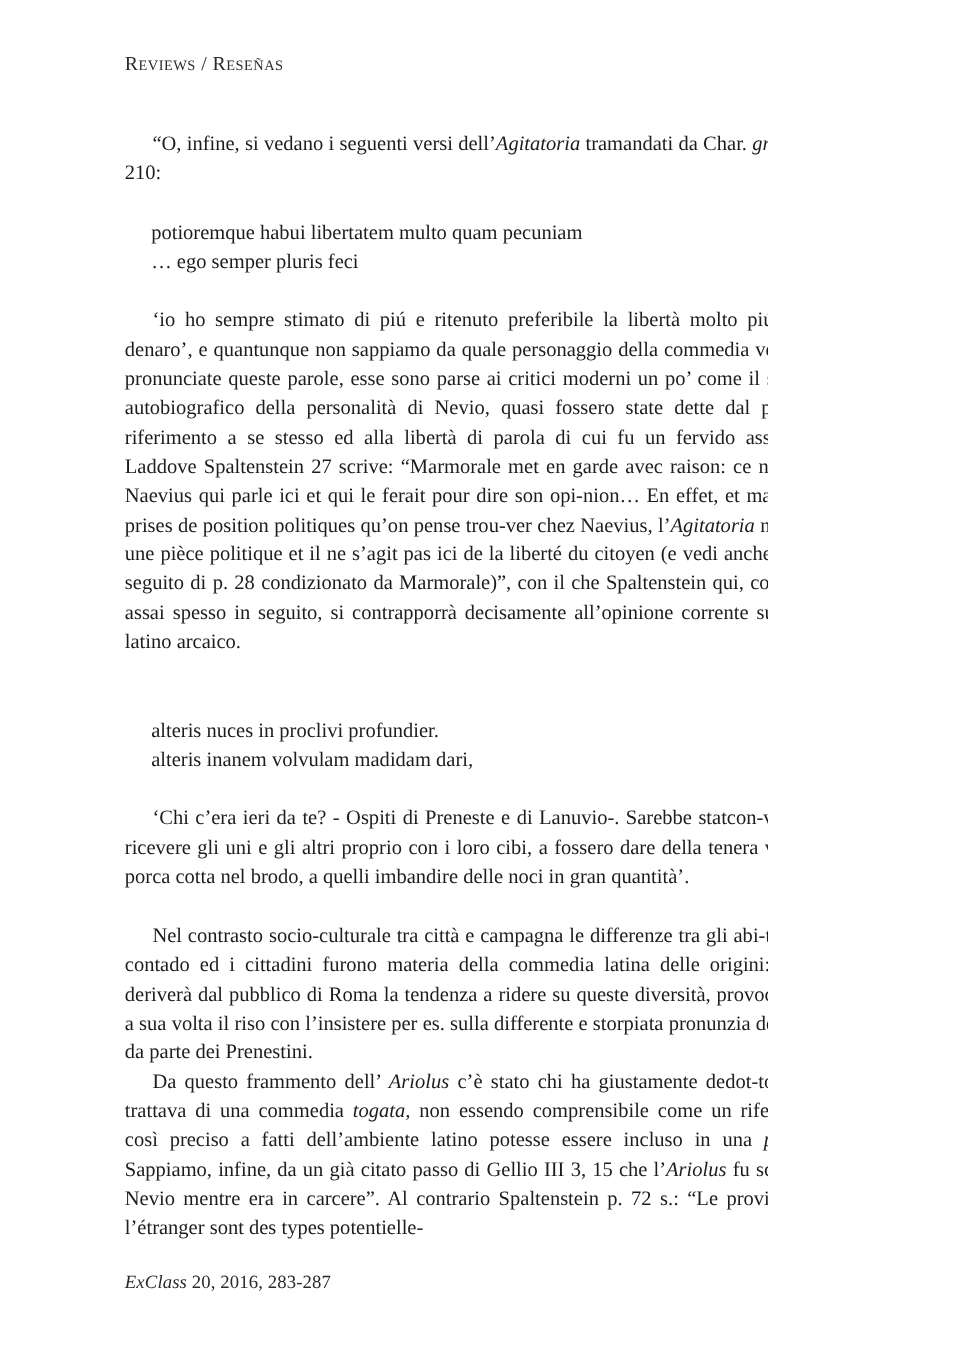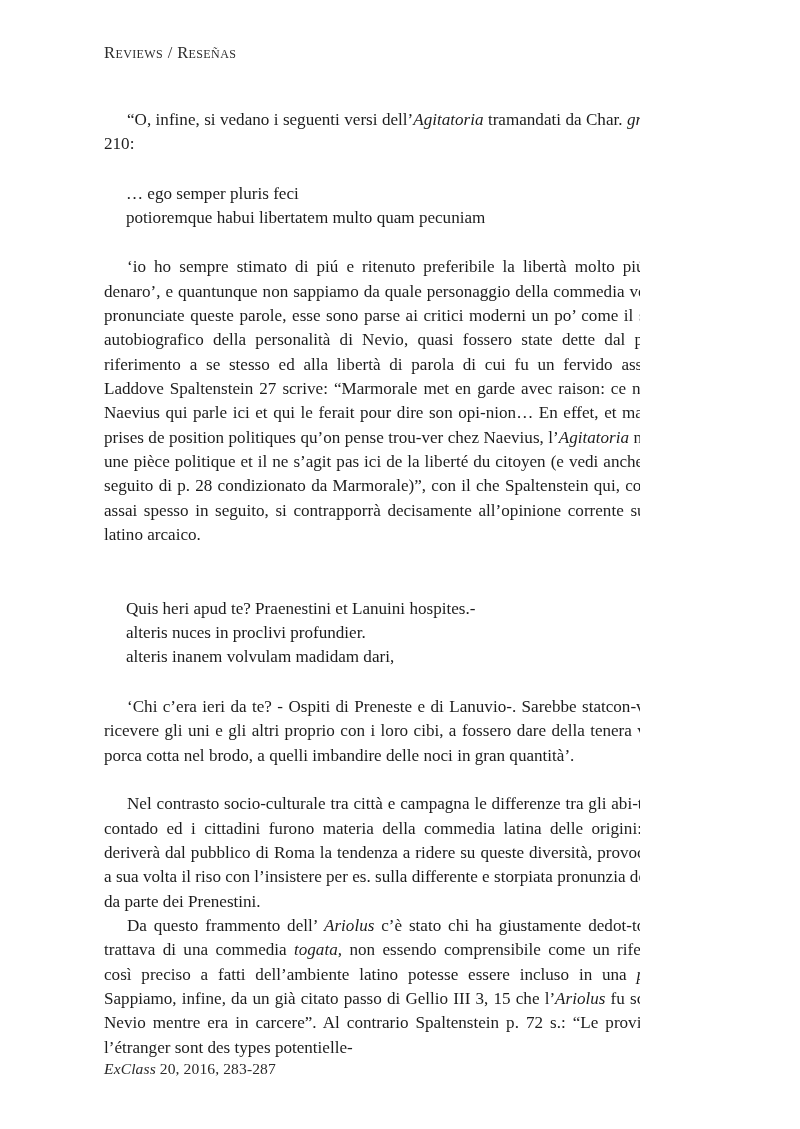--- a/index.html
+++ b/index.html
@@ -102,33 +102,32 @@
     <span class="rh-title">Reviews / Reseñas</span>
     <span class="rh-page">285</span>
   </div>
 
   <div class="body-block">
 
     <p class="indent"><span>“O, infine, si vedano i seguenti versi dell’</span><i>Agitatoria</i><span> tramandati da Char. </span><i>gramm.</i><span> I, 210:</span></p>
 
     <div class="gap-verse"></div>
 
+    <div class="verse">potioremque habui libertatem multo quam pecuniam</div>
     <div class="verse">… ego semper pluris feci</div>
-    <div class="verse">potioremque habui libertatem multo quam pecuniam</div>
 
     <div class="gap-verse"></div>
 
     <p class="indent"><span>‘io ho sempre stimato di piú e ritenuto preferibile la libertà molto piú  che il denaro’, e quantunque non sappiamo da quale personaggio della commedia venissero pronunciate queste parole, esse sono parse ai critici moderni un po’ come il simbolo autobiografico della personalità di Nevio, quasi fossero state dette dal poeta in riferimento a se stesso ed alla libertà di parola di cui fu un fervido assertore”. Laddove Spaltenstein 27 scrive: “Marmorale met en garde avec raison: ce n’est pas Naevius qui parle ici et qui le ferait pour dire son opi-nion… En effet, et malgré les prises de position politiques qu’on pense trou-ver chez Naevius, l’</span><i>Agitatoria</i><span> n’est pas une pièce politique et il ne s’agit pas ici de la liberté du citoyen (e vedi anche tutto il seguito di p. 28 condizionato da Marmorale)”, con il che Spaltenstein qui, come farà assai spesso in seguito, si contrapporrà decisamente all’opinione corrente sul poeta latino arcaico.</span></p>
 
     <div class="gap-sm"></div>
 
 
     <div class="gap-verse"></div>
 
-    <div class="verse">Quis heri apud te? Praenestini et Lanuini hospites.-</div>
     <div class="verse">alteris nuces in proclivi profundier.</div>
     <div class="verse">alteris inanem volvulam madidam dari,</div>
 
     <div class="gap-verse"></div>
 
     <p class="indent">‘Chi c’era ieri da te? - Ospiti di Preneste  e di Lanuvio-. Sarebbe statcon-veniente ricevere gli uni e gli altri proprio con i loro cibi, a fossero dare della tenera vulva di porca cotta nel brodo, a quelli imbandire delle noci in gran quantità’.</p>
 
     <div class="gap-sm"></div>
 
     <p class="indent">Nel contrasto socio-culturale tra città e campagna le differenze tra gli  abi-tanti del  contado ed  i  cittadini  furono  materia  della  commedia  latina delle  origini:  Plauto  deriverà  dal  pubblico  di  Roma  la  tendenza  a  ridere su  queste diversità, provocandone a sua volta il riso con l’insistere per es. sulla differente e storpiata pronunzia del latino da parte dei Prenestini.</p>

